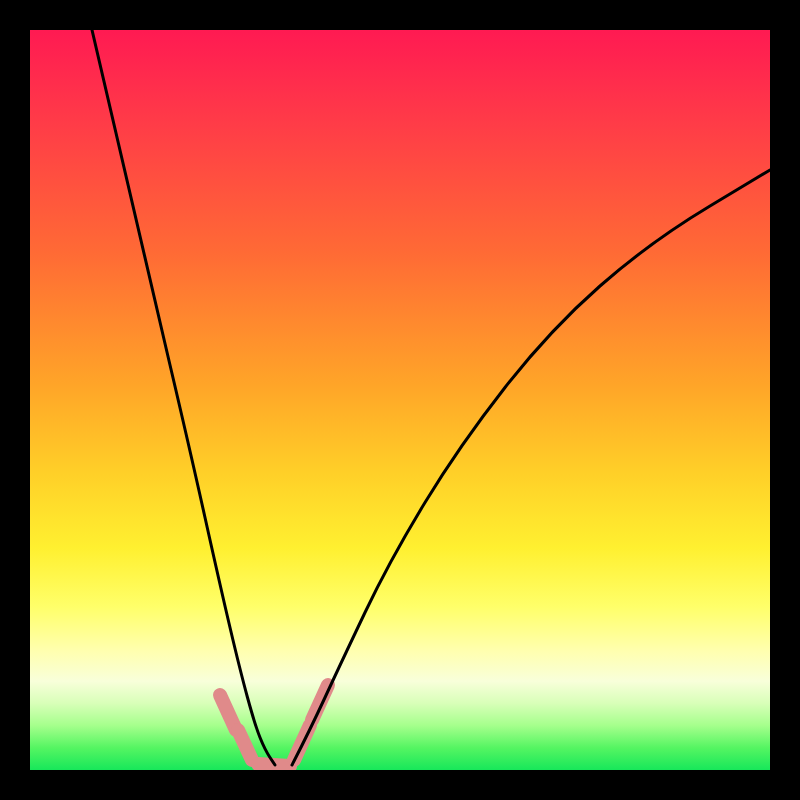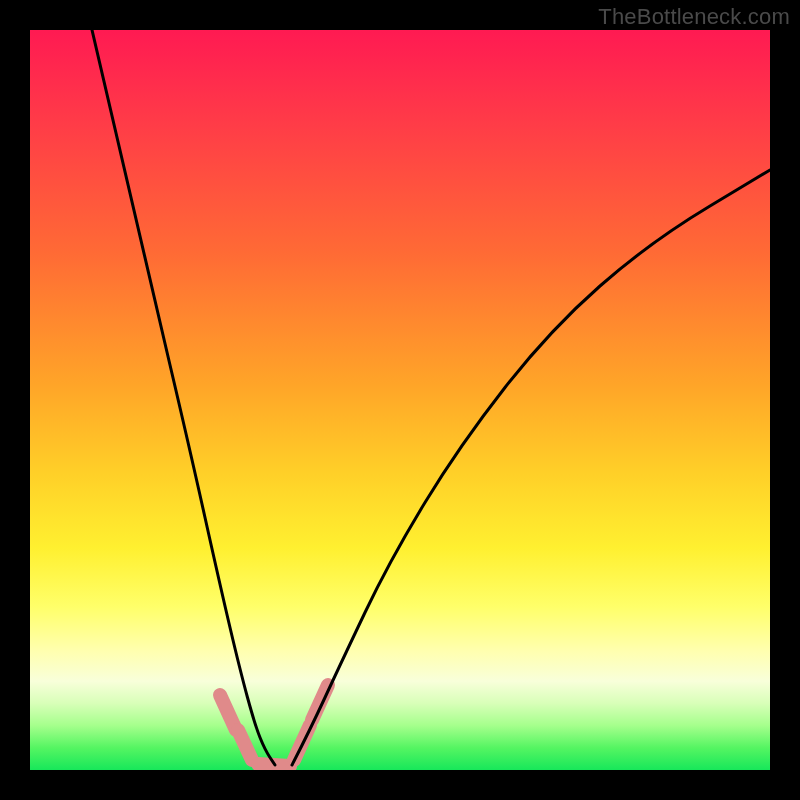--- a/index.html
+++ b/index.html
@@ -80,15 +80,14 @@
           <line x1="264" y1="730" x2="280" y2="695" stroke="#e08a8a" stroke-width="14" stroke-linecap="round"></line>
           <line x1="282" y1="690" x2="298" y2="655" stroke="#e08a8a" stroke-width="14" stroke-linecap="round"></line>
         </g>
       <g id="curve-group">
           <path d="M 62 0 Q 120 250 140 335 Q 160 420 175 487.5 Q 190 555 200 597.5 Q 210 640 217.5 667.5 Q 225 695 230 707.5 Q 235 720 240 727.5 T 245 735" fill="none" stroke="#000000" stroke-width="3" stroke-linecap="round"></path>
           <path d="M 262 735 Q 280 700 295 667.5 Q 310 635 335 582.5 Q 360 530 395 472.5 Q 430 415 475 357.5 Q 520 300 570 256 Q 620 212 680 176 T 740 140" fill="none" stroke="#000000" stroke-width="3" stroke-linecap="round"></path>
         </g>
     </svg>
   </div>
 
-  <div class="watermark">TheBottleneck.com</div>
 
 </div>
 
 </body></html>

